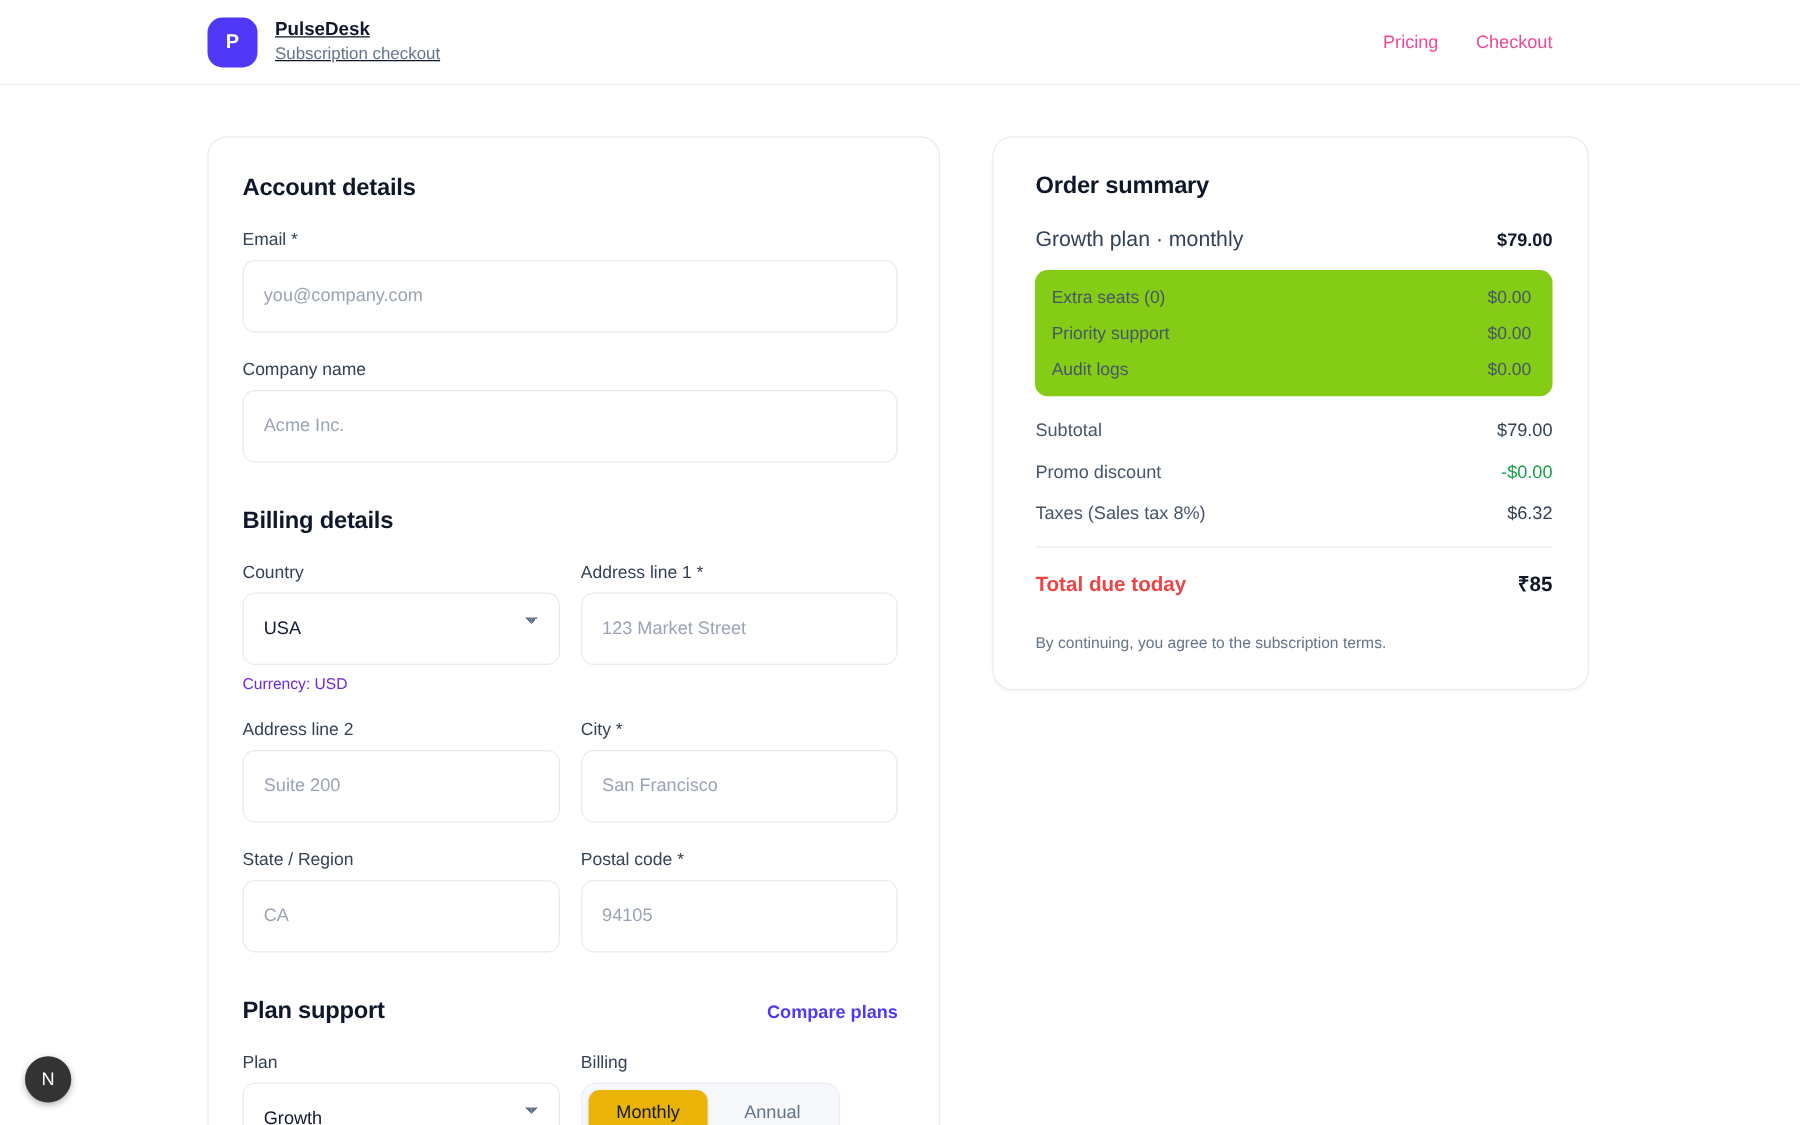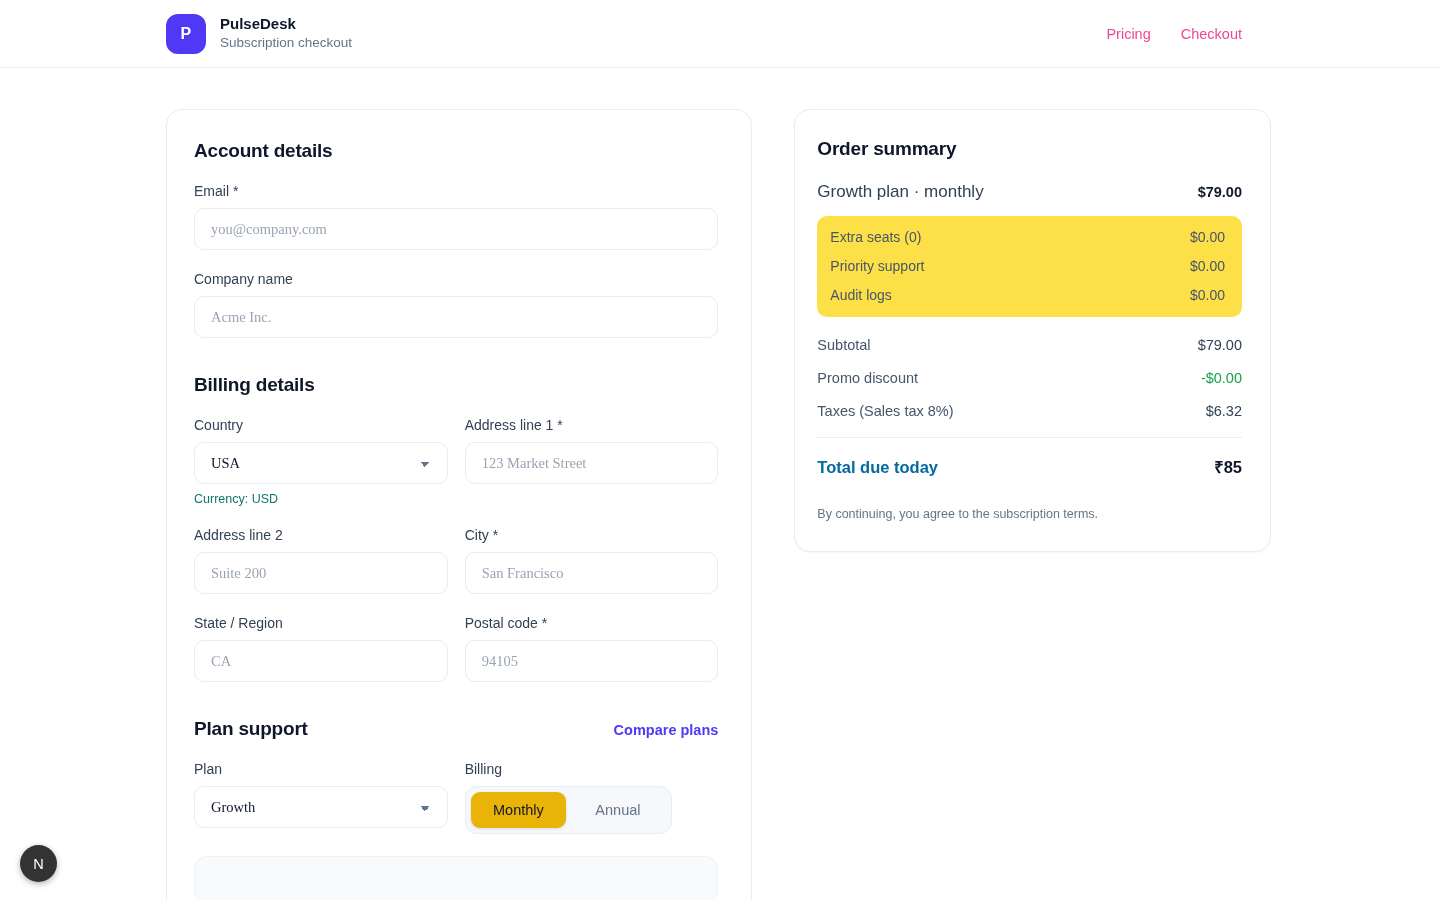--- a/index.html
+++ b/index.html
@@ -40,21 +40,21 @@
     background: #4f39f6;
     color: #ffffff;
     display: flex;
     align-items: center;
     justify-content: center;
     font-size: 16px;
     font-weight: bold;
     letter-spacing: .2px;
   }
 
-  .brand-text { display: flex; flex-direction: column; gap: 2px; }
+  .brand-text { display: flex; flex-direction: column; gap: 2px; text-decoration: underline; }
   .brand-name { font-size: 15px; font-weight: bold; color: #0f172a; line-height: 1.2; }
   .brand-sub  { font-size: 13.5px; color: #64748b; line-height: 1.2; }
 
   .nav {
     margin-left: auto;
     display: flex;
     align-items: center;
     gap: 30px;
   }
   .nav-link {
@@ -79,46 +79,46 @@
     box-shadow: 0 1px 2px rgba(15, 23, 42, .04);
   }
 
   .form-card {
     width: 588px;
     padding: 30px 33px 34px 27px;
   }
 
   .summary-card {
     width: 478px;
-    padding: 28px 28px 30px 22px;
+    padding: 28px 28px 30px 33px;
   }
 
   
   .section-title {
     font-size: 19px;
     font-weight: bold;
     color: #0f172a;
     letter-spacing: -.2px;
   }
 
   .field { margin-top: 21px; }
   .field-label {
     display: block;
     font-size: 14px;
     color: #334155;
     margin-bottom: 9px;
   }
 
   .control {
     width: 100%;
-    height: 42px;
+    height: 58px;
     border: 1px solid #e6ebf2;
     border-radius: 10px;
     background: #ffffff;
-    font-family: Liberation Serif, serif;
+    font-family: Liberation Sans, sans-serif;
     font-size: 14.5px;
     color: #0f172a;
     padding: 0 16px;
     outline: none;
   }
   .control::placeholder { color: #9aa4b2; }
 
   select.control {
     appearance: none;
     -webkit-appearance: none;
@@ -134,21 +134,21 @@
   .row-2 {
     display: flex;
     gap: 17px;
     margin-top: 21px;
     justify-content: space-between;
   }
   .row-2 > .col { flex: 1; min-width: 0; }
 
   .help-text {
     font-size: 12.5px;
-    color: #0f766e;
+    color: #6d28d9;
     margin-top: 8px;
   }
 
   .block-gap { margin-top: 36px; }
 
   .section-head-row {
     display: flex;
     align-items: baseline;
     justify-content: space-between;
   }
@@ -212,42 +212,42 @@
     align-items: baseline;
     justify-content: space-between;
   }
 
   .plan-line { margin-top: 22px; }
   .plan-line .label { font-size: 17px; color: #334155; }
   .plan-line .value { font-size: 14.5px; font-weight: bold; color: #0f172a; }
 
   .addons {
     margin-top: 14px;
-    background: #fde047;
+    background: #84cc16;
     border-radius: 10px;
     padding: 13px 17px 14px 13px;
   }
   .addons .sum-row + .sum-row { margin-top: 13px; }
   .addons .label { font-size: 14px; color: #475569; }
   .addons .value { font-size: 14px; color: #475569; }
 
   .totals { margin-top: 20px; }
   .totals .sum-row + .sum-row { margin-top: 17px; }
   .totals .label { font-size: 14.5px; color: #475569; }
   .totals .value { font-size: 14.5px; color: #334155; }
   .value-positive { color: #16a34a !important; }
 
   .divider {
     height: 1px;
     background: #e8edf3;
     margin: 18px 0 0 0;
   }
 
   .total-row { margin-top: 17px; }
-  .total-row .label { font-size: 16.5px; font-weight: bold; color: #0369a1; }
+  .total-row .label { font-size: 16.5px; font-weight: bold; color: #ef4444; }
   .total-row .value { font-size: 16.5px; font-weight: bold; color: #0f172a; }
 
   .terms {
     margin-top: 29px;
     font-size: 12.5px;
     color: #64748b;
   }
 
   
   .fab {

